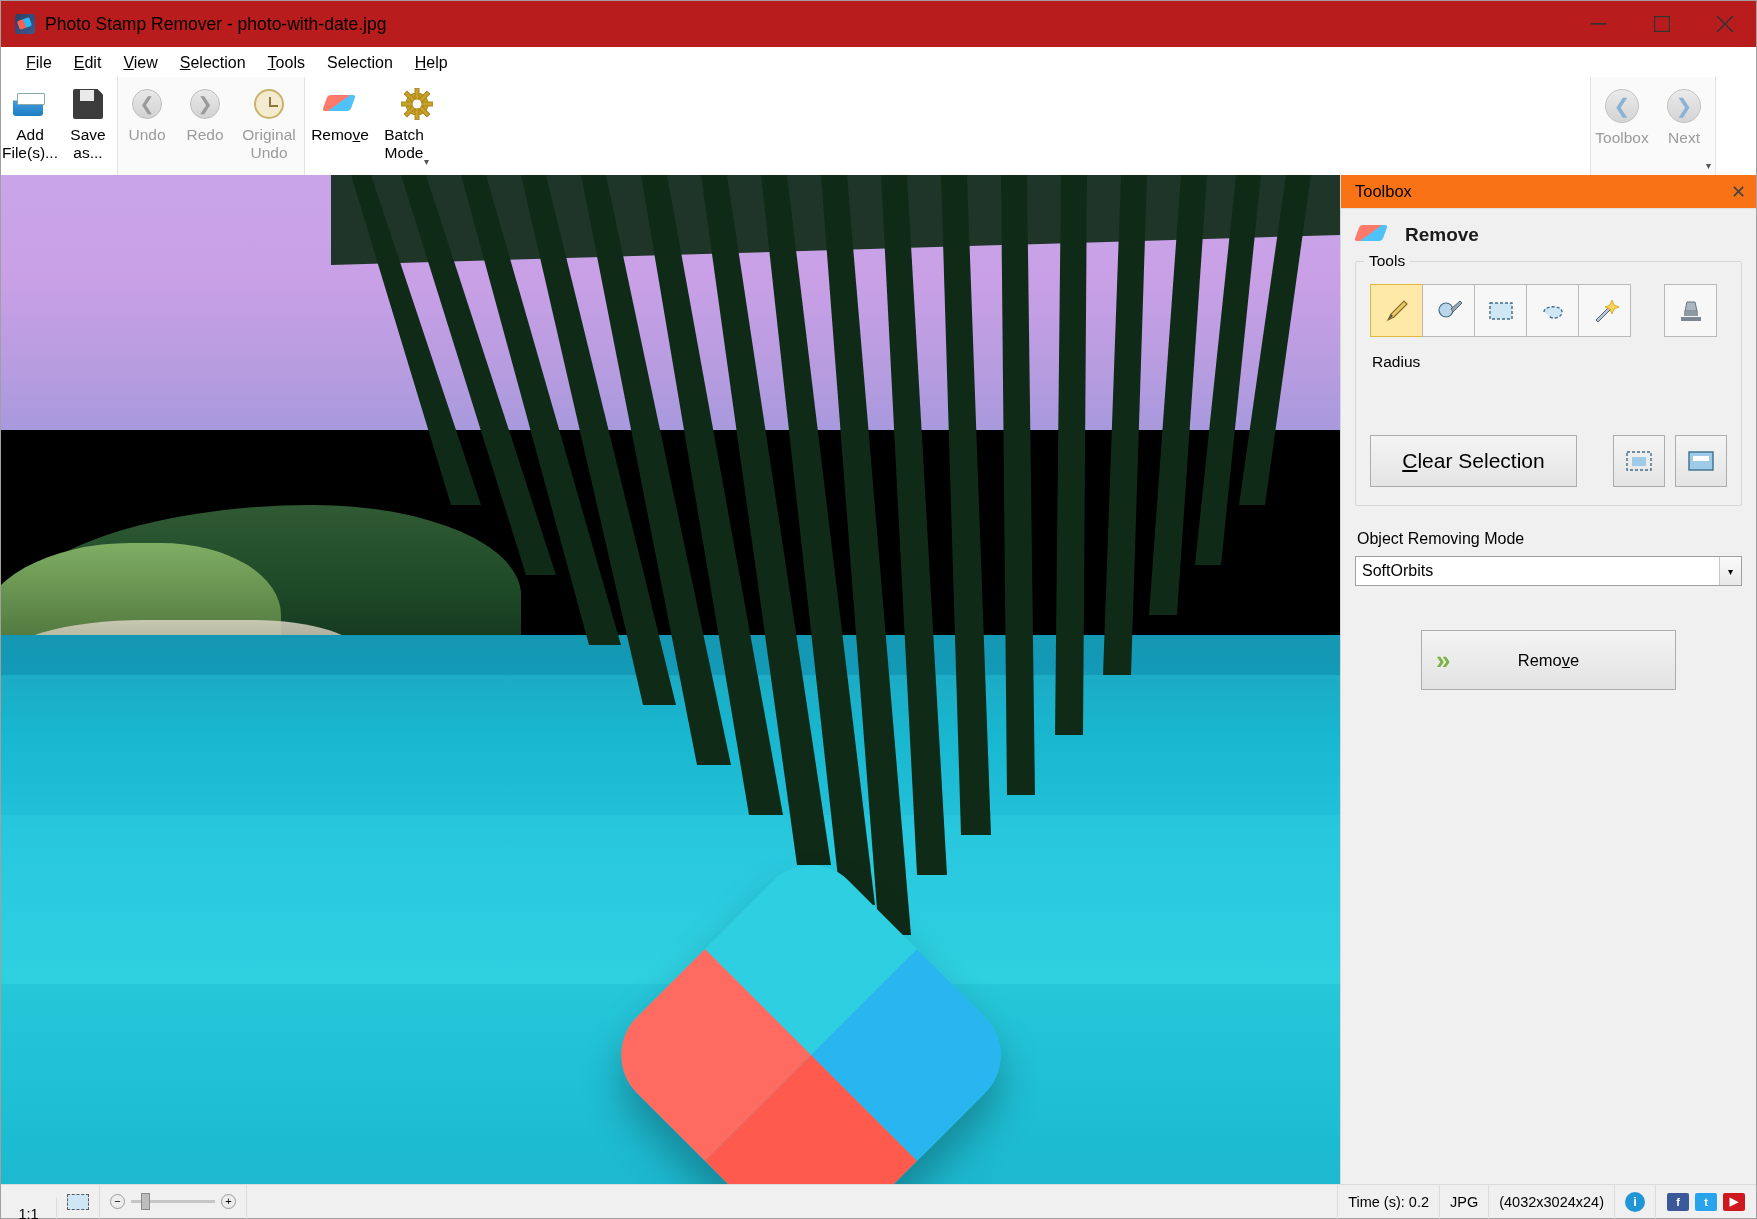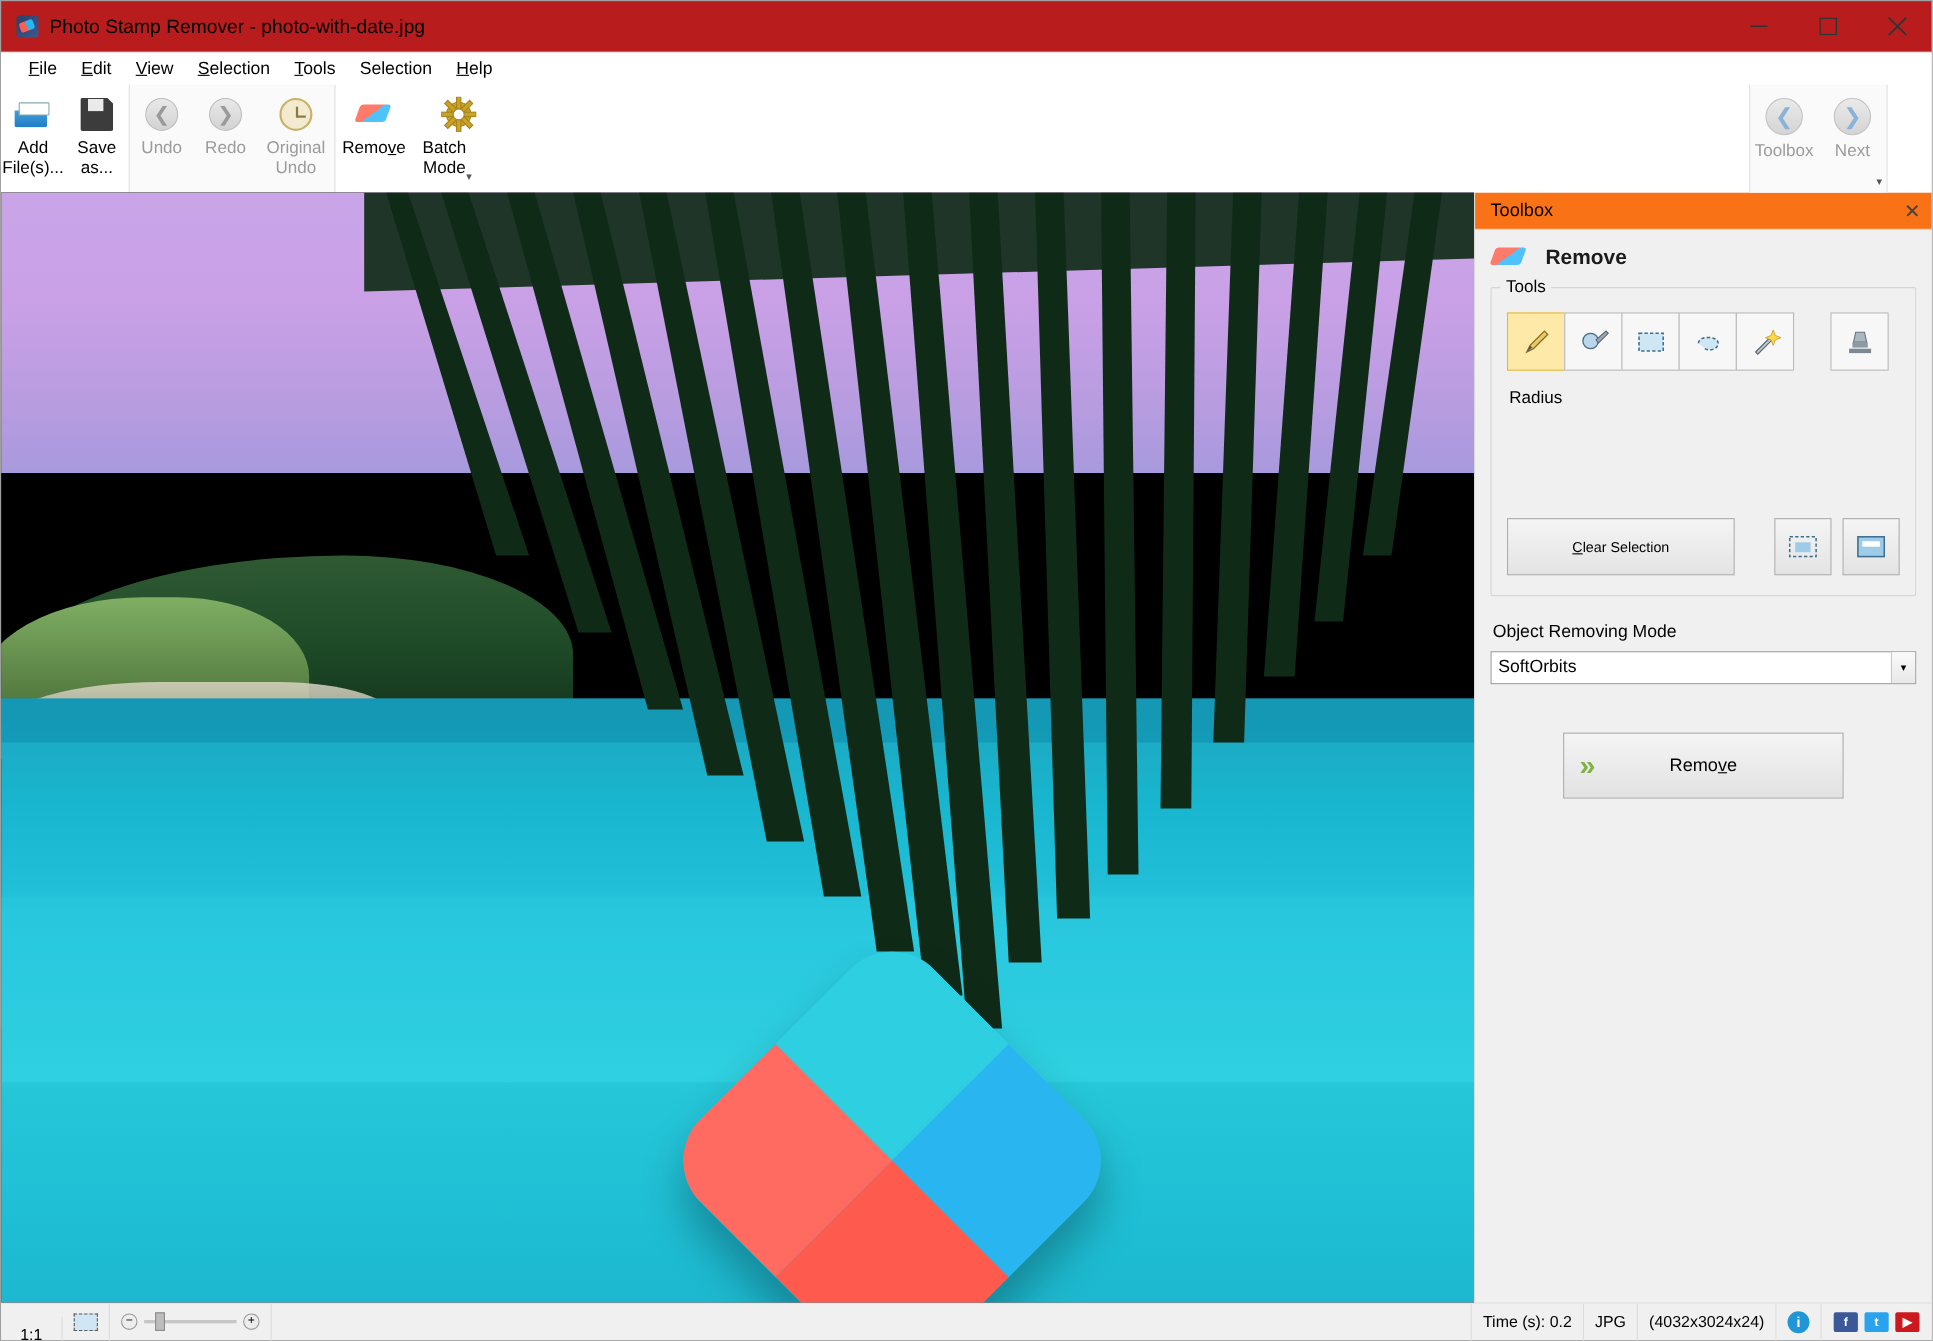--- a/index.html
+++ b/index.html
@@ -255,21 +255,21 @@
     position:absolute; left:28px; top:-11px; width:13px; height:26px;
     background:#1275c8;
   }
   .numbox {
     width:42px; height:28px; border:1px solid #a9a9a9; background:#fff;
     font-size:15.5px; display:flex; align-items:center; justify-content:center;
   }
   .btn-row { display:flex; align-items:center; margin-top:64px; gap:0; }
   .btn {
     height:52px; border:1px solid #adadad; background:linear-gradient(180deg,#f4f4f4,#e4e4e4);
-    font-size:13px; display:flex; align-items:center; justify-content:center; color:#000;margin-top:36px;
+    font-size:21px; display:flex; align-items:center; justify-content:center; color:#000;
   }
   .btn.clear { flex:1 1 auto; }
   .btn.sq { width:52px; margin-left:10px; }
   .btn.sq.first { margin-left:36px; }
 
   .orm-label { font-size:16px; margin:24px 0 8px 16px; }
   .combo {
     margin:0 14px; height:30px; border:1px solid #a0a0a0; background:#fff;
     display:flex; align-items:center; font-size:16px; padding-left:6px;
   }

